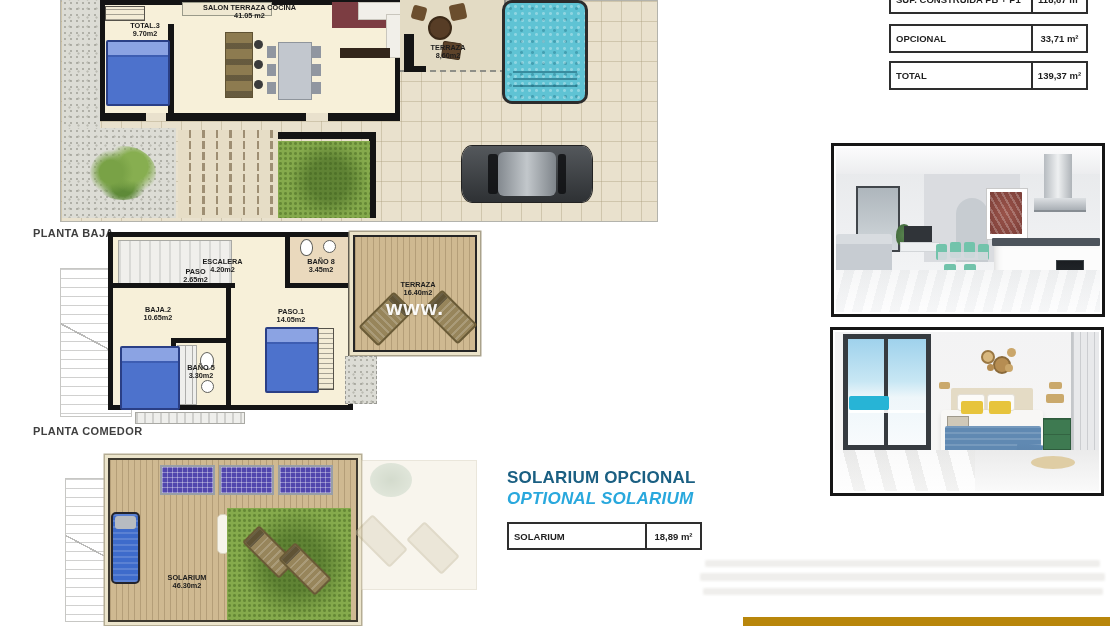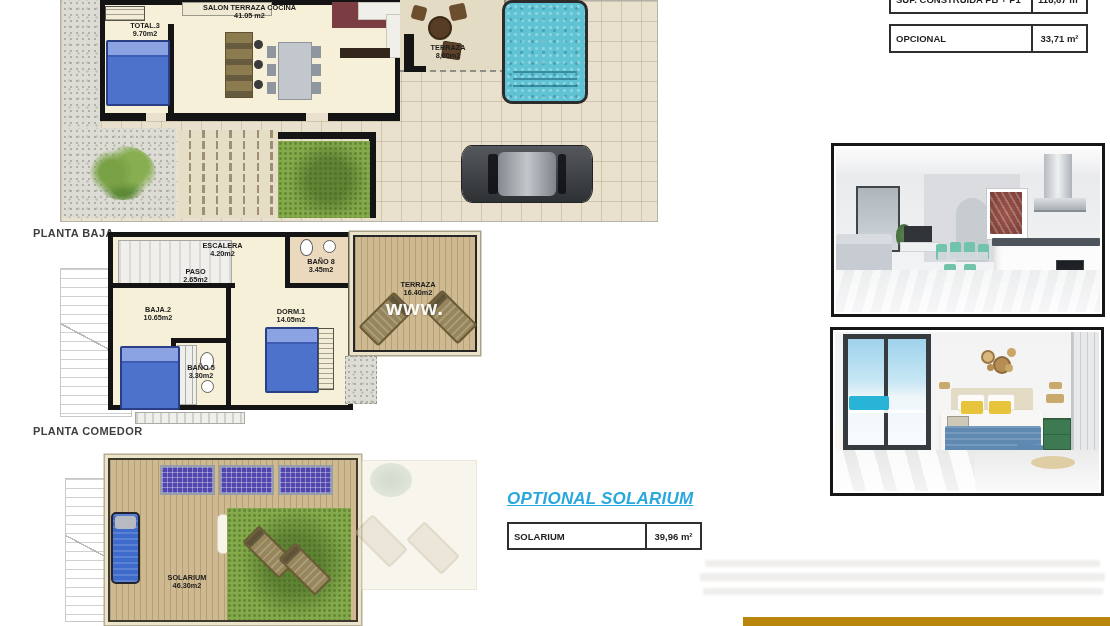--- a/index.html
+++ b/index.html
@@ -169,38 +169,38 @@
 
     <div class="abs wood" style="left:293px;top:7px;width:124px;height:117px;border:2px solid #262626;
          box-shadow:0 0 0 3px #ebe3c9,0 0 0 4.5px #aaa28b;box-sizing:border-box;"></div>
     <div class="abs lounger" style="left:312px;top:66px;width:24px;height:46px;transform:rotate(45deg);"></div>
     <div class="abs lounger" style="left:376px;top:64px;width:24px;height:46px;transform:rotate(-45deg);"></div>
     <div class="wm" style="left:326px;top:68px;">www.</div>
     <div class="abs gravel" style="left:285px;top:128px;width:30px;height:46px;border:1px dashed #9a9a94;"></div>
     <div class="abs" style="left:75px;top:184px;width:108px;height:10px;border:1px solid #a9a9a4;
          background:repeating-linear-gradient(90deg,#cfcfcc 0 2px,#efefec 2px 8px);"></div>
 
-    <div class="room-label" style="left:125px;top:14px;width:75px;">
+    <div class="room-label" style="left:125px;top:30px;width:75px;">
       <div>ESCALERA</div>
       <div>4.20m2</div>
     </div>
     <div class="room-label" style="left:108px;top:40px;width:55px;">
       <div>PASO</div>
       <div>2.65m2</div>
     </div>
     <div class="room-label" style="left:232px;top:30px;width:58px;">
       <div>BAÑO 8</div>
       <div>3.45m2</div>
     </div>
     <div class="room-label" style="left:68px;top:78px;width:60px;">
       <div>BAJA.2</div>
       <div>10.65m2</div>
     </div>
     <div class="room-label" style="left:196px;top:80px;width:70px;">
-      <div>DORM.1</div>
+      <div>PASO.1</div>
       <div>14.05m2</div>
     </div>
     <div class="room-label" style="left:112px;top:136px;width:58px;">
       <div>BAÑO 5</div>
       <div>3.30m2</div>
     </div>
     <div class="room-label" style="left:322px;top:53px;width:72px;">
       <div>TERRAZA</div>
       <div>16.40m2</div>
     </div>
@@ -228,33 +228,38 @@
            background:radial-gradient(#a9b89c,#ccd6c0);"></div>
       <div class="abs" style="left:6px;top:55px;width:22px;height:46px;background:#d9ceb2;border:2px solid #c3b795;border-radius:3px;transform:rotate(-45deg);"></div>
       <div class="abs" style="left:58px;top:62px;width:22px;height:46px;background:#d9ceb2;border:2px solid #c3b795;border-radius:3px;transform:rotate(-45deg);"></div>
     </div>
     <div class="room-label" style="left:82px;top:126px;width:80px;">
       <div>SOLARIUM</div>
       <div>46.30m2</div>
     </div>
   </div>
 
-  <div class="h-en" style="left:507px;top:489px;text-decoration:underline;">OPTIONAL SOLARIUM</div>
+  <div class="h-es" style="left:507px;top:468px;">SOLARIUM OPCIONAL</div>
+  <div class="h-en" style="left:507px;top:489px;">OPTIONAL SOLARIUM</div>
   <div class="sumrow" style="left:507px;top:522px;width:191px;height:24px;">
     <div class="sum-lbl">SOLARIUM</div>
-    <div class="sum-val">39,96 m²</div>
+    <div class="sum-val">18,89 m²</div>
   </div>
 
   <div class="sumrow" style="left:889px;top:-15px;width:195px;height:25px;">
     <div class="sum-lbl">SUP. CONSTRUIDA PB + P1</div>
     <div class="sum-val">118,67 m²</div>
   </div>
   <div class="sumrow" style="left:889px;top:24px;width:195px;height:25px;">
     <div class="sum-lbl">OPCIONAL</div>
     <div class="sum-val">33,71 m²</div>
+  </div>
+  <div class="sumrow" style="left:889px;top:61px;width:195px;height:25px;">
+    <div class="sum-lbl">TOTAL</div>
+    <div class="sum-val">139,37 m²</div>
   </div>
 
   <div class="photo" style="left:831px;top:143px;width:264px;height:164px;">
     <div class="scene">
       <div class="s" style="left:0;top:0;right:0;bottom:0;background:linear-gradient(180deg,#e6e8ea,#f0f1f3 60%,#f6f7f8);"></div>
       <div class="s" style="left:0;top:0;width:264px;height:26px;background:linear-gradient(180deg,#fbfbfc,#ecedef);"></div>
       <div class="s" style="left:88px;top:26px;width:96px;height:88px;background:#dadce0;"></div>
       <div class="s" style="left:120px;top:50px;width:32px;height:64px;background:#c7ccd1;border-radius:16px 16px 0 0;"></div>
       <div class="s" style="left:20px;top:38px;width:40px;height:62px;background:linear-gradient(#aeb6bc,#d2d8dc);border:2px solid #41464b;"></div>
       <div class="s" style="left:0;top:86px;width:56px;height:40px;background:linear-gradient(180deg,#d8dce0 0 10px,#c7ccd2 10px);border-radius:3px;"></div>

